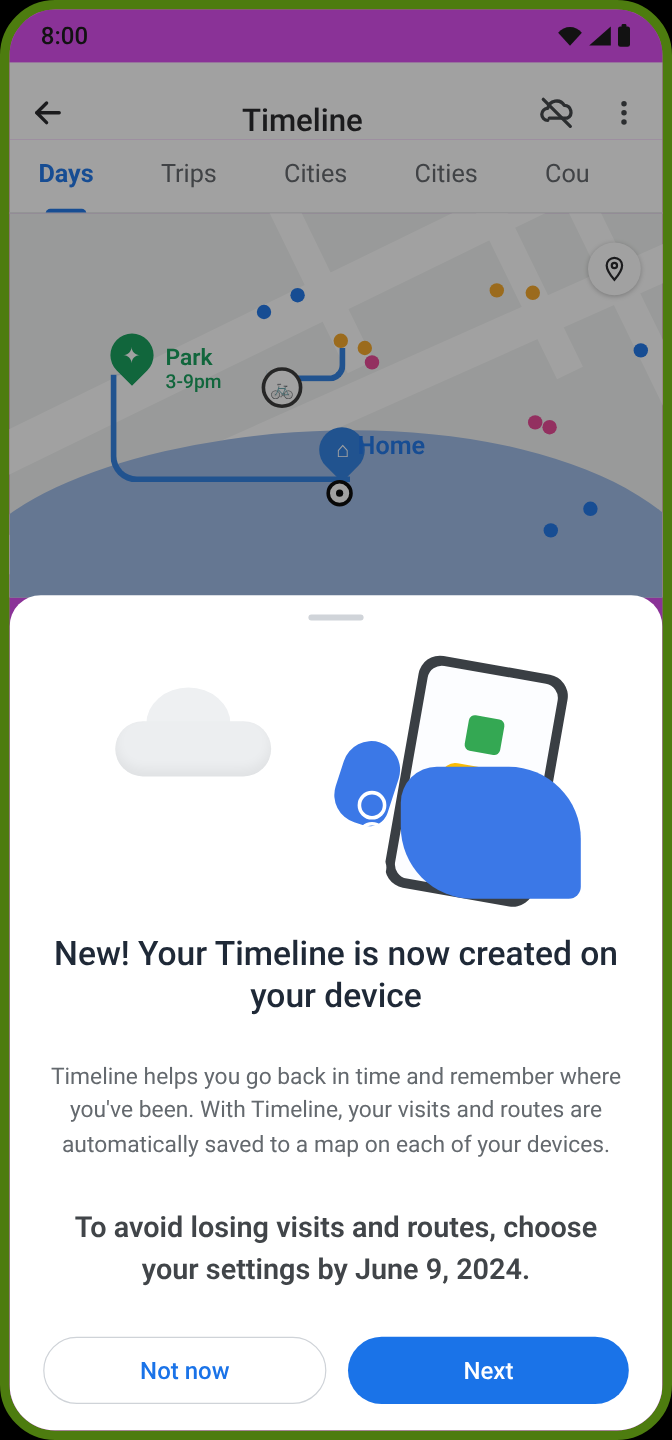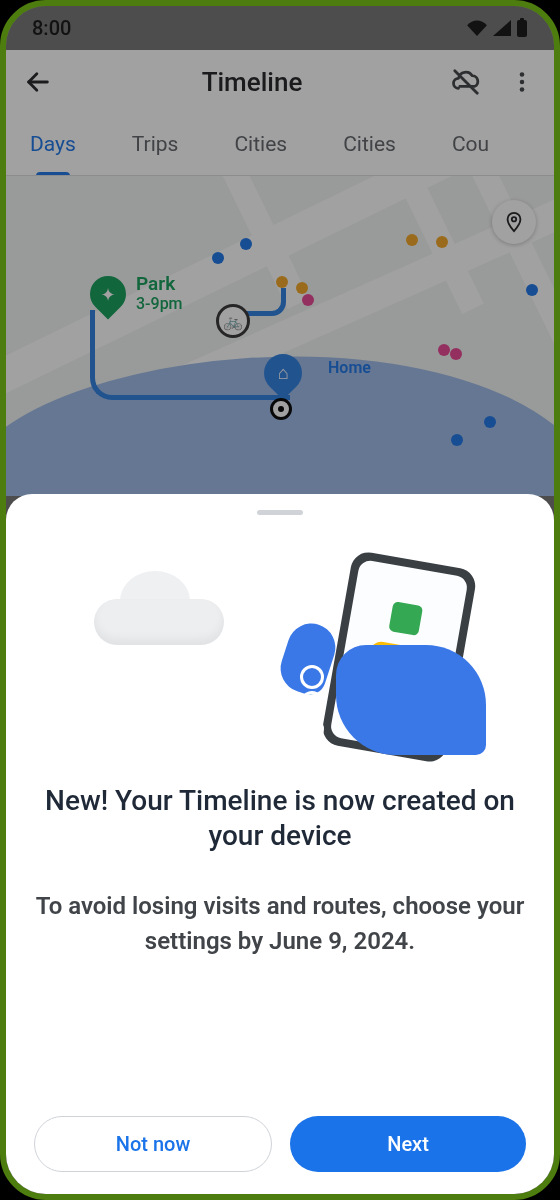--- a/index.html
+++ b/index.html
@@ -1,47 +1,47 @@
 <!DOCTYPE html>
 <html><head>
 <meta charset="utf-8">
 <style>
   * { box-sizing: border-box; margin: 0; padding: 0; }
   html, body { width: 560px; height: 1200px; font-family: Roboto, 'Segoe UI', Arial, sans-serif; }
   body { background: #000; position: relative; overflow: hidden; }
 
   .device {
     position: absolute; inset: 0;
-    border: 6px solid #4d7c0f; border-radius: 46px;
-    overflow: hidden; background: #737373;
+    border: 8px solid #4d7c0f; border-radius: 46px;
+    overflow: hidden; background: #d946ef;
   }
   .scrim { position: absolute; inset:0; background: rgba(20,20,20,0.40); z-index: 5; pointer-events: none; }
 
   
   .statusbar {
     height: 44px; display:flex; align-items:center; justify-content:space-between;
     padding: 0 26px; font-size: 20px; font-weight: 500; color:#111;
   }
   .status-icons { display:flex; gap:4px; align-items:center; }
 
   
   .appbar {
-    height: 64px; display:flex; align-items:center; padding: 0 10px; gap: 12px;
+    height: 64px; display:flex; align-items:flex-end; padding: 0 10px; gap: 12px;
     background:#fff;
   }
   .appbar .title { flex:1; text-align:center; font-size:26px; font-weight:500; color:#202124; }
   .iconbtn { width:44px; height:44px; display:flex; align-items:center; justify-content:center; color:#3c4043; }
 
   
   .tabs {
     display:flex; gap: 0; padding: 14px 0 0 24px; height: 62px;
     border-bottom: 1px solid #dadce0; background:#fff; overflow:hidden;
   }
   .tab { font-size:21px; color:#5f6368; padding: 4px 0 16px 0; margin-right: 56px; position:relative; white-space: nowrap;}
-  .tab.active { color:#1a73e8; font-weight:400; }
+  .tab.active { color:#1a73e8; font-weight:700; }
   .tab.active::after {
     content:""; position:absolute; left:6px; right:6px; bottom:-1px; height:4px;
     background:#1a73e8; border-radius:4px 4px 0 0;
   }
 
   
   .maparea {
     position:relative; height: 320px; background:#f2f4f3; overflow:hidden;
   }
   .water { position:absolute; left:-40px; right:-40px; bottom:-60px; height:200px;
@@ -61,29 +61,29 @@
     position:absolute; top:134px; left:84px; width:200px; height:90px;
     border:5px solid #2a7de1; border-top:none; border-right:none; border-radius: 0 0 0 22px;
   }
   .route2 { position:absolute; top:112px; left:214px; width:66px; height:28px; border:5px solid #2a7de1; border-top:none; border-left:none; border-radius:0 0 14px 0;}
   .park-pin {
     position:absolute; top:100px; left:84px; width:36px; height:36px; background:#0f9d58;
     border-radius:50% 50% 50% 0; transform: rotate(-45deg);
     display:flex; align-items:center; justify-content:center; color:#fff;
   }
   .park-pin span { transform: rotate(45deg); font-size:18px; }
-  .park-label { position:absolute; top:98px; left:130px; color:#0f9d58; font-weight:600; font-size:19px; line-height:1.1;}
+  .park-label { position:absolute; top:110px; left:130px; color:#0f9d58; font-weight:600; font-size:19px; line-height:1.1;}
   .park-label small{ display:block; font-weight:500; font-size:16px;}
   .home-pin {
     position:absolute; top:178px; left:258px; width:38px; height:38px; background:#2a7de1;
     border-radius:50% 50% 50% 0; transform: rotate(-45deg);
     display:flex; align-items:center; justify-content:center; color:#fff;
   }
   .home-pin span{ transform:rotate(45deg); font-size:18px;}
-  .home-label { position:absolute; top:182px; left:322px; color:#1a73e8; font-weight:600; font-size:16px;}
+  .home-label { position:absolute; top:182px; left:290px; color:#1a73e8; font-weight:600; font-size:21px;}
   .bike-circ { position:absolute; top:128px; left:210px; width:34px; height:34px; border:3px solid #333; border-radius:50%; background:#fff; display:flex;align-items:center;justify-content:center; font-size:16px;}
   .target { position:absolute; top:222px; left:264px; width:22px; height:22px; border:3px solid #000; border-radius:50%; background:#fff;}
   .target::after{content:"";position:absolute;inset:5px;background:#000;border-radius:50%;}
 
   
   .sheet {
     position:absolute; left:0; right:0; bottom:0; top:488px;
     background:#fff; border-radius: 26px 26px 0 0; z-index:10;
     padding: 14px 28px 22px 28px; display:flex; flex-direction:column;gap:16px;
   }
@@ -224,19 +224,20 @@
             </div>
           </div>
         <div class="thumb"></div>
           <div class="palm"></div>
         <div class="knk k1"></div>
           <div class="knk k2"></div>
           <div class="knk k3"></div>
       </div>
     </div>
     <h2>New! Your Timeline is now created on your device</h2>
+    <p class="desc">Timeline helps you go back in time and remember where you've been.  With Timeline, your visits and routes are automatically saved to a map on each of your devices.</p>
     <p class="warn">To avoid losing visits and routes, choose your settings by June 9, 2024.</p>
     <div class="actions">
       <div class="btn secondary">Not now</div>
       <div class="btn primary">Next</div>
     </div>
   </div>
 </div>
 
 </body></html>

